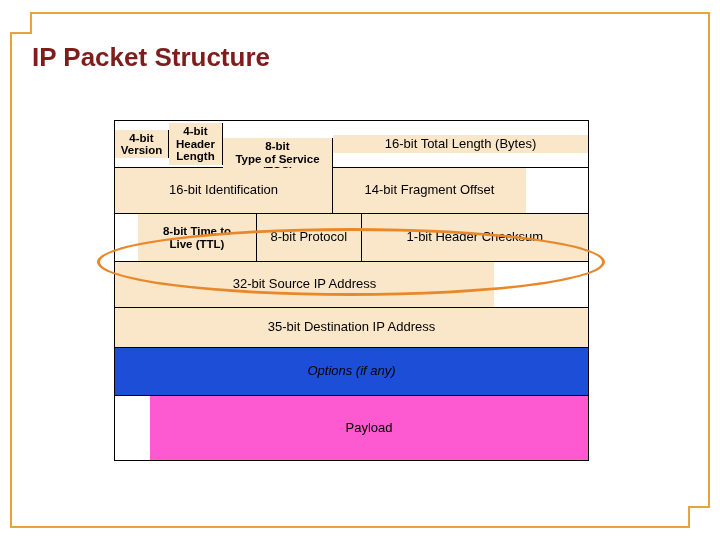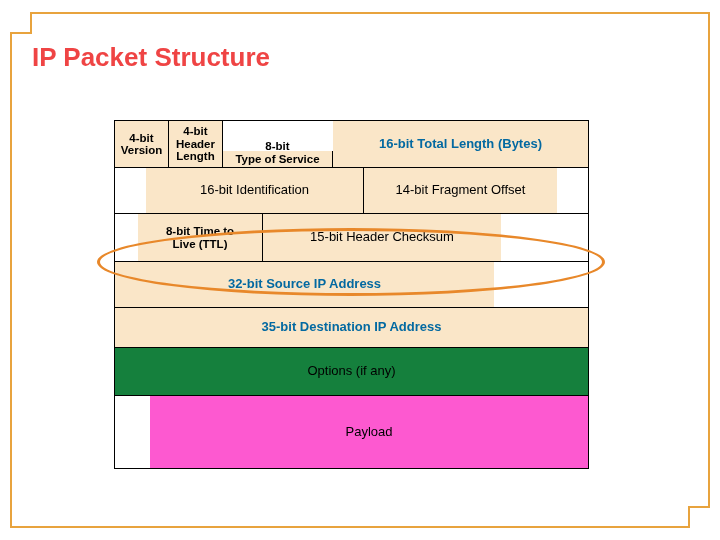--- a/index.html
+++ b/index.html
@@ -24,21 +24,21 @@
   }
   .frame-notch-br{
     position:absolute;left:688px;top:506px;width:22px;height:22px;
     border-left:2px solid #e8a33d;border-top:2px solid #e8a33d;
     background:#ffffff;box-sizing:border-box;
   }
 
   
   .title{
     position:absolute;left:32px;top:42px;
-    font-size:26px;font-weight:bold;color:#ef4444;
+    font-size:26px;font-weight:bold;color:#7f1d1d;
     letter-spacing:0px;
   }
 
   
   .packet{
     position:absolute;left:114px;top:120px;width:475px;
     border:1px solid #000000;
     box-sizing:border-box;
   }
   .row{
@@ -50,35 +50,35 @@
   .cell{
     box-sizing:border-box;
     display:flex;align-items:center;justify-content:center;
     text-align:center;
     border-right:1px solid #000000;
     padding:2px 2px;
     line-height:1.08;
   }
   .cell:last-child{border-right:none;}
   .beige{background:#fae6c8;}
-  .orange{background:#15803d;}
+  .orange{background:#1d4ed8;font-style:italic;}
   .pink{background:#fd59d0;}
 
   .b{font-weight:bold;font-size:11.5px;color:#000;}
   .n{font-weight:normal;font-size:13px;color:#000;}
-  .nb{font-weight:bold;font-size:13px;color:#0369a1;}
+  .nb{font-weight:normal;font-size:13px;color:#000000;}
 
   
-  .r1{height:47px;}
-  .r2{height:46px;justify-content:center;}
+  .r1{height:47px;align-items:center;}
+  .r2{height:46px;}
   .r3{height:48px;padding-left:23px;}
   .r4{height:46px;}
   .r5{height:40px;}
   .r6{height:48px;}
-  .r7{height:72px;margin-left:35px;}
+  .r7{height:64px;margin-left:35px;}
 
   
   .ellipse{
     position:absolute;
     left:97px;top:228px;width:508px;height:68px;
     border:3px solid #e8882a;
     border-radius:50%;
     box-sizing:border-box;
     pointer-events:none;
   }
@@ -101,21 +101,22 @@
     <div class="cell beige nb" style="width:255px;">16-bit Total Length (Bytes)</div>
   </div>
 
   <div class="row r2">
     <div class="cell beige n" style="width:218px;">16-bit Identification</div>
     <div class="cell beige n" style="width:193px;">14-bit Fragment Offset</div>
   </div>
 
   <div class="row r3">
     <div class="cell beige b" style="width:125px;">8-bit Time to<br>Live (TTL)</div>
-    <div class="cell beige n" style="width:238px;">15-bit Header Checksum</div>
+    <div class="cell beige nb" style="width:110px;">8-bit Protocol</div>
+    <div class="cell beige n" style="width:238px;">1-bit Header Checksum</div>
   </div>
 
   <div class="row r4">
     <div class="cell beige nb" style="width:379px;">32-bit Source IP Address</div>
   </div>
 
   <div class="row r5">
     <div class="cell beige nb" style="width:473px;">35-bit Destination IP Address</div>
   </div>
 

